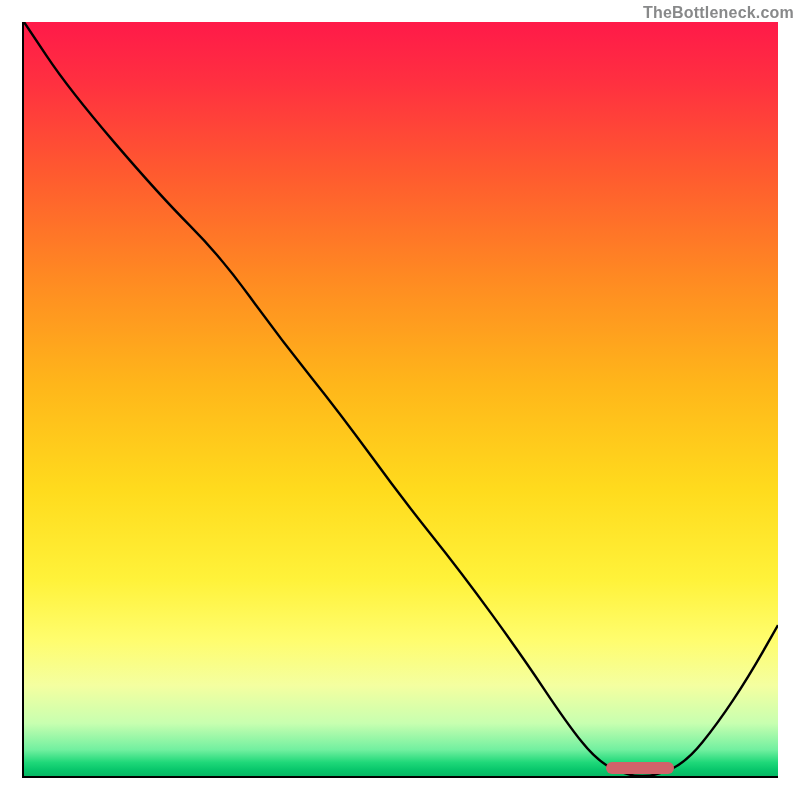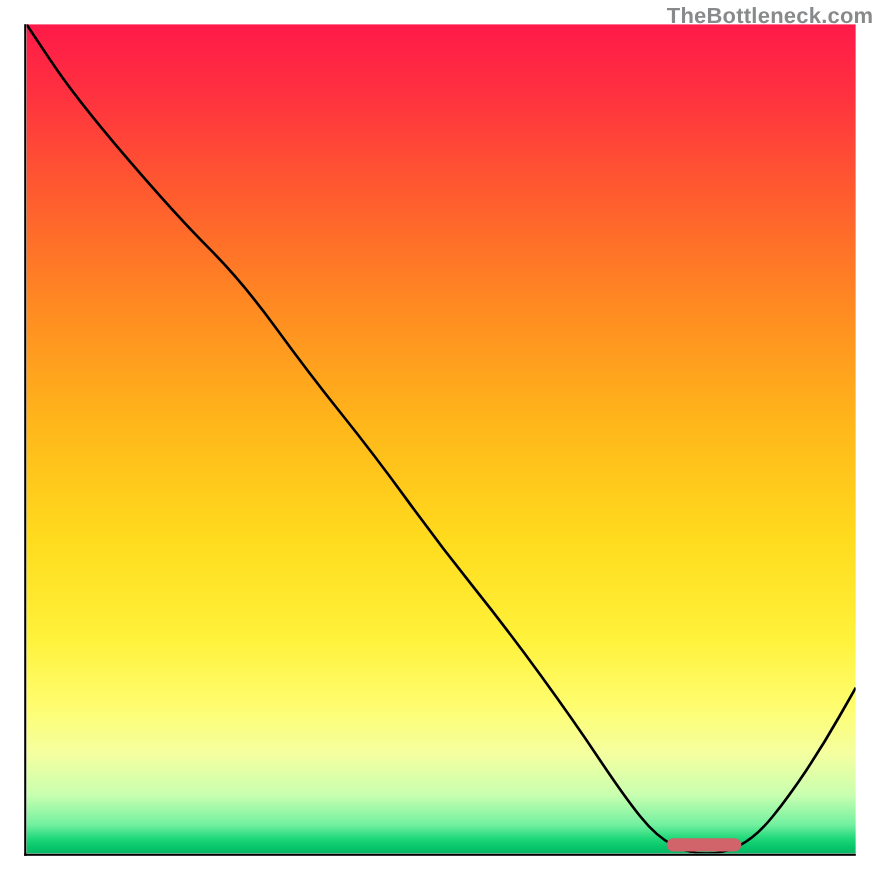--- a/index.html
+++ b/index.html
@@ -15,21 +15,21 @@
   #fff23a 74%,
   #fffd6e 82%,
   #f4ffa0 88%,
   #c8ffb0 93%,
   #72f0a0 96.5%,
   #1fd879 98.2%,
   #08c66b 99.2%,
   #06b864 100%)}
 svg.curve{position:absolute;inset:0}
 .marker{position:absolute;height:12px;border-radius:6px;background:#d1636a}
-.watermark{position:absolute;top:4px;right:6px;font-size:20px;font-weight:600;color:#88898a;letter-spacing:.2px}
+.watermark{position:absolute;top:4px;right:6px;font-size:16px;font-weight:600;color:#88898a;letter-spacing:.2px}
 </style>
 </head>
 <body>
 
 <div class="wrap">
   <div class="watermark">TheBottleneck.com</div>
 
   <div class="plot">
     <div class="grad"></div>
     <svg class="curve" viewBox="0 0 756 756" preserveAspectRatio="none">

